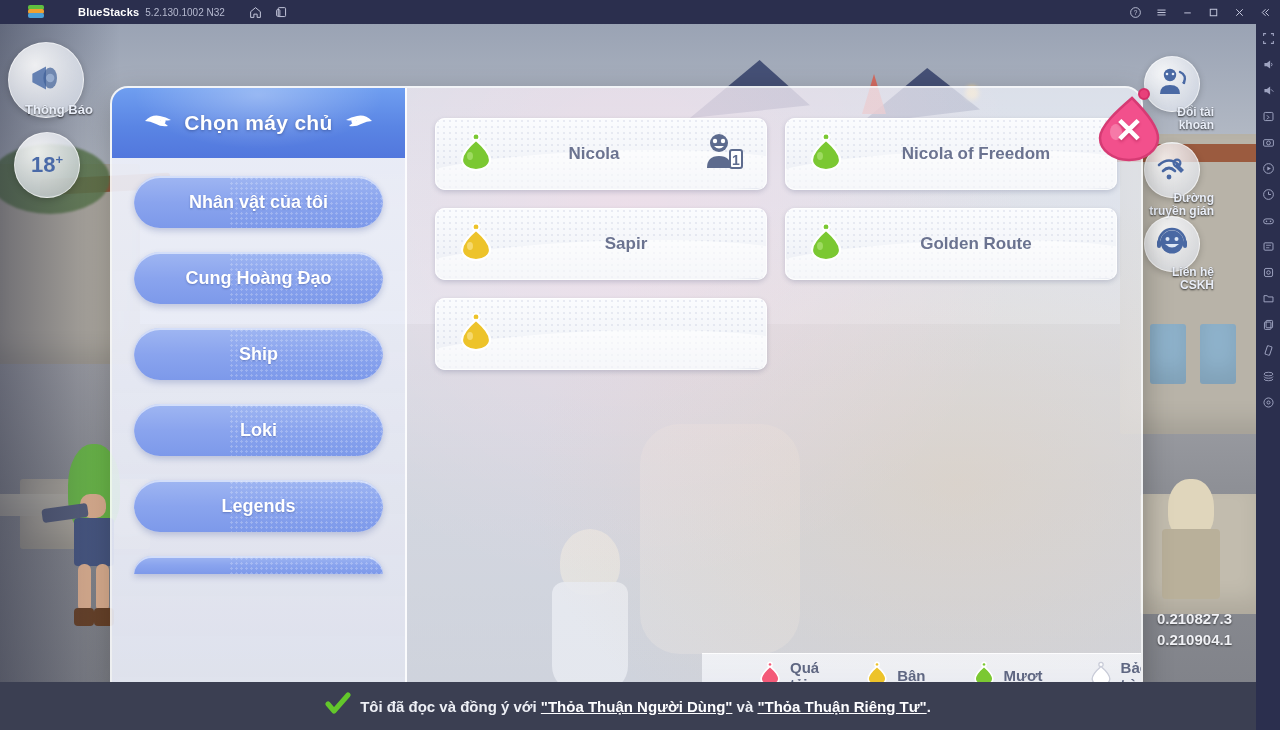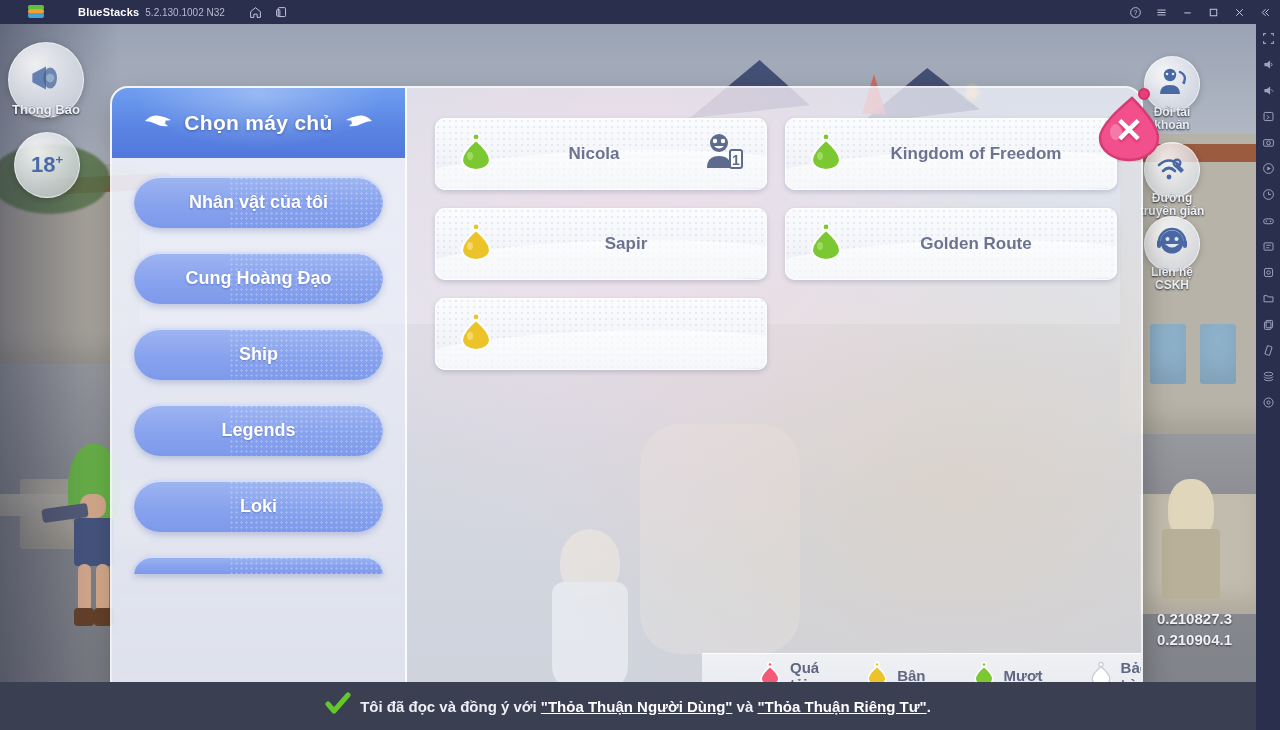--- a/index.html
+++ b/index.html
@@ -95,21 +95,21 @@
     text-shadow: 0 1px 2px rgba(0,0,0,.75);
     left:0;
   }
   #age-badge { color:#4a6aa8; font-size:22px; font-weight:bold; }
   #age-badge sup { font-size:13px; }
 
   
   .rhud { position:absolute; }
   .rhud .hud-circle { position:relative; width:56px; height:56px; }
   .rhud-txt {
-    width:84px; text-align:center; margin-top:-6px;
+    width:84px; text-align:right; margin-top:-6px;
     color:#e9eef8; font-size:12px; font-weight:bold; line-height:13px;
     text-shadow: 0 1px 2px rgba(0,0,0,.8);
     position:relative; left:-14px;
   }
 
   
   #ver-lines {
     position:absolute; right:24px; bottom:80px;
     color:#f1f2f6; font-size:15px; font-weight:bold; line-height:21px;
     text-shadow:0 1px 2px rgba(0,0,0,.6); text-align:left;
@@ -375,21 +375,21 @@
 
   <div class="hud-circle" style="left:8px; top:18px; width:76px; height:76px;">
     <span>
       <svg width="42" height="42" viewBox="0 0 40 40">
         <path d="M7 24 L7 16 L20 9 L20 31 Z" fill="#4e6fa8" opacity=".85"></path>
         <ellipse cx="24" cy="20" rx="6.5" ry="10" fill="#3f5f97" opacity=".7"></ellipse>
         <circle cx="24" cy="20" r="4" fill="#9fb4d6" opacity=".8"></circle>
       </svg>
     </span>
   </div>
-  <div class="hud-label" style="left:0px; top:78px; width:92px;">Thông Báo</div>
+  <div class="hud-label" style="left:13px; top:78px; width:92px;">Thông Báo</div>
 
   <div class="hud-circle" style="left:14px; top:108px; width:66px; height:66px;">
     <span id="age-badge">
       <span>18</span><sup>+</sup>
     </span>
   </div>
 
   <div class="rhud" style="right:28px; top:32px;">
     <div class="hud-circle">
       <span>
@@ -477,24 +477,24 @@
         <div class="srv-btn">
           <span>Nhân vật của tôi</span>
         </div>
         <div class="srv-btn">
           <span>Cung Hoàng Đạo</span>
         </div>
         <div class="srv-btn">
           <span>Ship</span>
         </div>
         <div class="srv-btn">
+          <span>Loki</span>
+        </div>
+        <div class="srv-btn">
           <span>Legends</span>
-        </div>
-        <div class="srv-btn">
-          <span>Loki</span>
         </div>
         <div class="srv-btn clipped"></div>
       </div>
     </div>
 
     <div id="dlg-right">
       <div id="dlg-right-bg"></div>
 
       <div id="cards">
 
@@ -521,21 +521,21 @@
         </div>
 
         <div class="card">
           <span class="card-slime">
             <svg width="38" height="40" viewBox="0 0 38 40">
               <circle cx="19" cy="5" r="3.4" fill="#7bc832" stroke="#fff" stroke-width="2"></circle>
               <path d="M19 8 C12 14 5 22 5 28 a14 10 0 0 0 28 0 c0-6 -7-14 -14-20z" fill="#7bc832" stroke="#fff" stroke-width="2.2"></path>
               <ellipse cx="13" cy="24" rx="3" ry="4" fill="#a7e06b" opacity=".8"></ellipse>
             </svg>
           </span>
-          <span class="card-name">Kingdom of Freedom</span>
+          <span class="card-name">Nicola of Freedom</span>
         </div>
 
 
         <div class="card">
           <span class="card-slime">
             <svg width="38" height="40" viewBox="0 0 38 40">
               <circle cx="19" cy="5" r="3.4" fill="#edc32a" stroke="#fff" stroke-width="2"></circle>
               <path d="M19 8 C12 14 5 22 5 28 a14 10 0 0 0 28 0 c0-6 -7-14 -14-20z" fill="#edc32a" stroke="#fff" stroke-width="2.2"></path>
               <ellipse cx="13" cy="24" rx="3" ry="4" fill="#f7de7d" opacity=".8"></ellipse>
             </svg>

